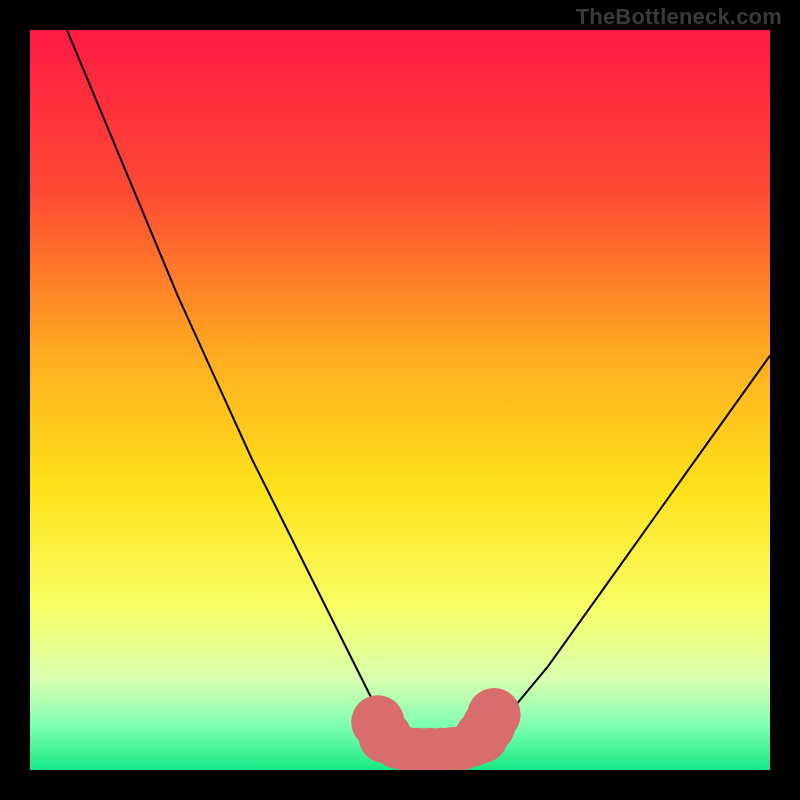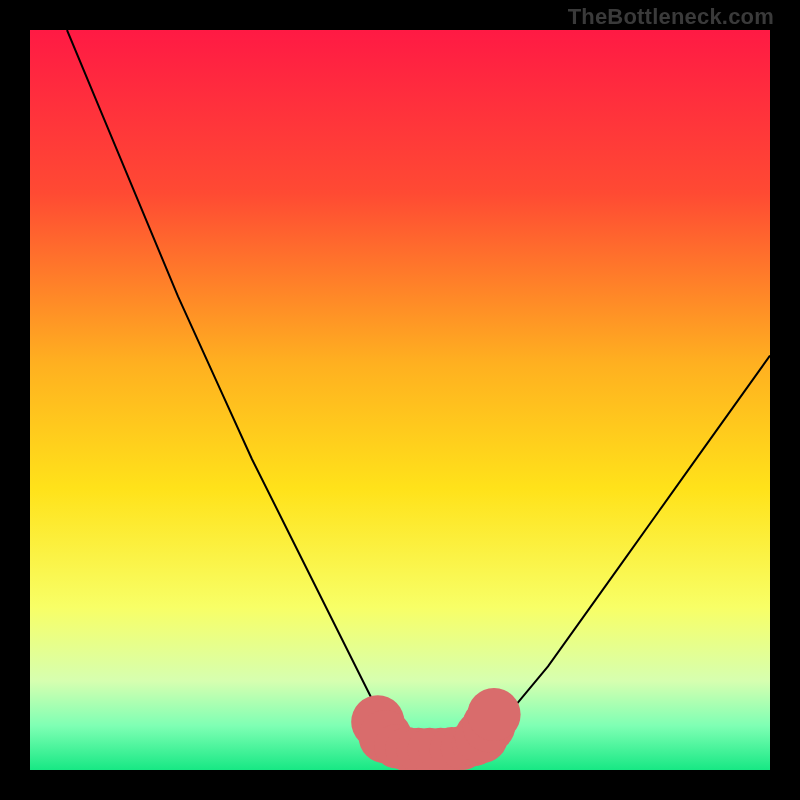--- a/index.html
+++ b/index.html
@@ -34,21 +34,21 @@
   .curve-svg {
     position: absolute;
     left: 0;
     top: 0;
     width: 100%;
     height: 100%;
   }
   .watermark {
     position: absolute;
     top: 4px;
-    right: 26px;
+    right: 18px;
     font-family: Arial, Helvetica, sans-serif;
     font-weight: bold;
     font-size: 22px;
     color: #3a3a3a;
     letter-spacing: 0.2px;
   }
 </style>
 </head>
 <body>
 

